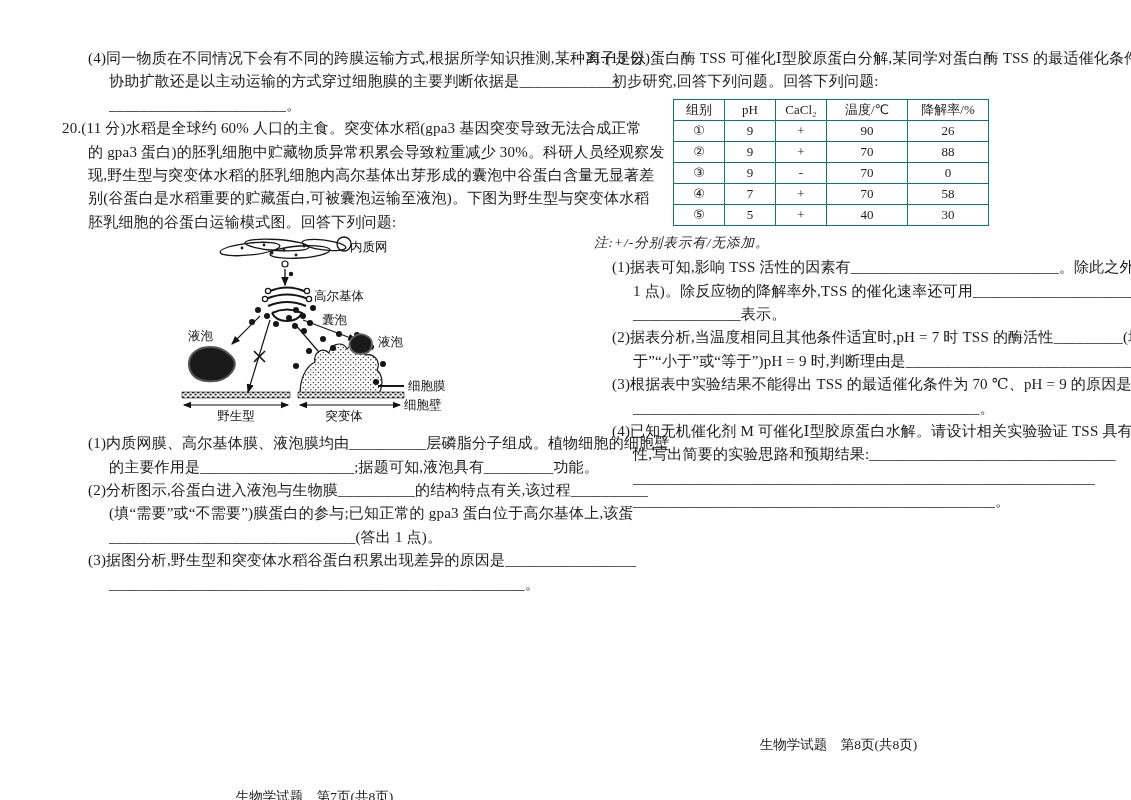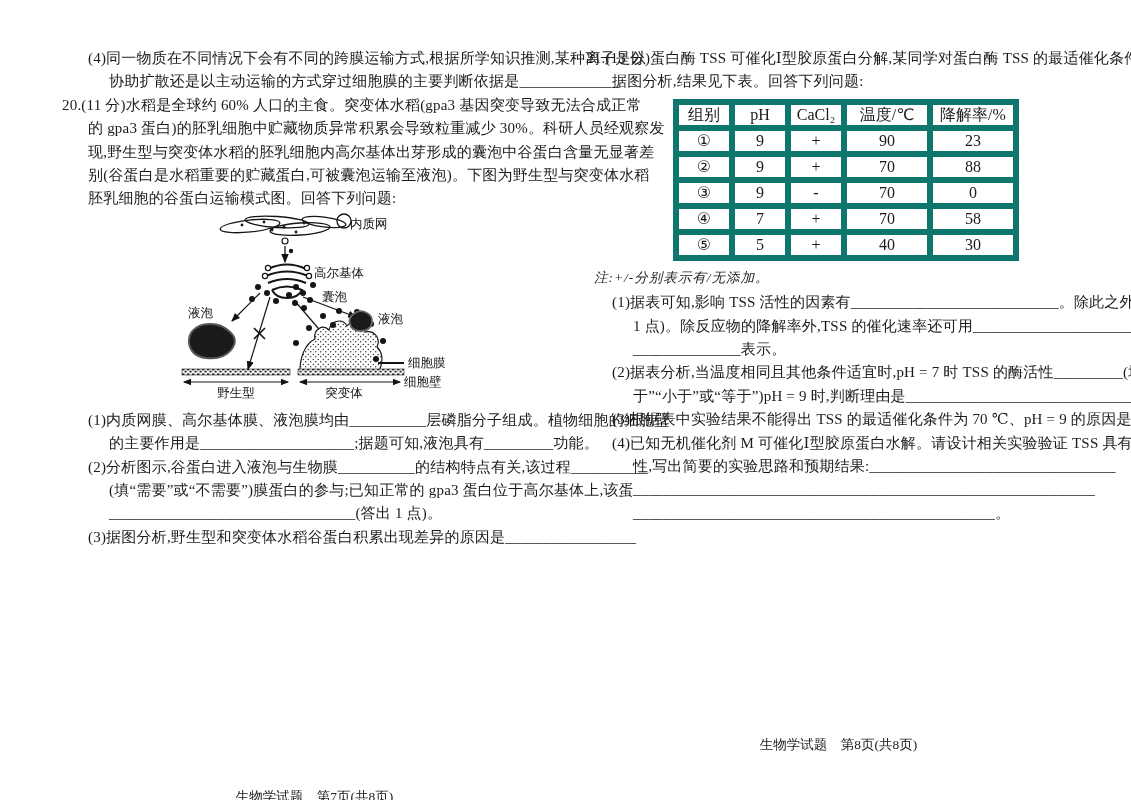--- a/index.html
+++ b/index.html
@@ -12,41 +12,42 @@
   .col-left{left:62px;}
   .col-right{left:586px;}
   .line{white-space:nowrap;letter-spacing:0.2px;}
   .qblock{padding-left:26px;}
   .qblock > .line:first-child{text-indent:-26px;}
   .sub{margin-left:26px;padding-left:21px;}
   .sub > .line:first-child{text-indent:-21px;}
   .diagram{margin:2px 0 8px 110px;height:188px;}
   .table-wrap{margin:5px 0 3px 87px;}
   table{border-collapse:collapse;font-family:"Liberation Serif","DejaVu Sans",serif;}
-  th,td{border:6px solid #0f766e;text-align:center;font-weight:normal;
-        font-size:16px;padding:0;height:20px;line-height:20px;}
+  th,td{border:1px solid #0f766e;text-align:center;font-weight:normal;
+        font-size:13px;padding:0;height:20px;line-height:20px;}
   th:nth-child(1),td:nth-child(1){width:50px;}
   th:nth-child(2),td:nth-child(2){width:50px;text-align:center;}
   th:nth-child(3),td:nth-child(3){width:50px;}
   th:nth-child(4),td:nth-child(4){width:80px;}
   th:nth-child(5),td:nth-child(5){width:80px;}
   .note{margin:5px 0 2px 8px;font-style:italic;font-size:13.5px;letter-spacing:1px;}
   .footer{position:absolute;top:788px;width:505px;text-align:center;font-size:13.5px;}
   .footer-left{left:62px;}
   .footer-right{left:586px;top:736px;}
   svg text{font-size:12.5px;fill:#111;font-family:"Liberation Serif","DejaVu Serif",serif;}
 </style>
 </head>
 <body>
 
 <div class="col col-left">
 
   <div class="sub">
       <div class="line">(4)同一物质在不同情况下会有不同的跨膜运输方式,根据所学知识推测,某种离子是以</div>
       <div class="line">协助扩散还是以主动运输的方式穿过细胞膜的主要判断依据是_____________</div>
+      <div class="line">_______________________。</div>
     </div>
 
   <div class="qblock">
       <div class="line">20.(11 分)水稻是全球约 60% 人口的主食。突变体水稻(gpa3 基因突变导致无法合成正常</div>
       <div class="line">的 gpa3 蛋白)的胚乳细胞中贮藏物质异常积累会导致粒重减少 30%。科研人员经观察发</div>
       <div class="line">现,野生型与突变体水稻的胚乳细胞内高尔基体出芽形成的囊泡中谷蛋白含量无显著差</div>
       <div class="line">别(谷蛋白是水稻重要的贮藏蛋白,可被囊泡运输至液泡)。下图为野生型与突变体水稻</div>
       <div class="line">胚乳细胞的谷蛋白运输模式图。回答下列问题:</div>
     </div>
 
@@ -165,48 +166,49 @@
       <div class="line">(1)内质网膜、高尔基体膜、液泡膜均由__________层磷脂分子组成。植物细胞的细胞壁</div>
       <div class="line">的主要作用是____________________;据题可知,液泡具有_________功能。</div>
     </div>
   <div class="sub">
       <div class="line">(2)分析图示,谷蛋白进入液泡与生物膜__________的结构特点有关,该过程__________</div>
       <div class="line">(填“需要”或“不需要”)膜蛋白的参与;已知正常的 gpa3 蛋白位于高尔基体上,该蛋</div>
       <div class="line">________________________________(答出 1 点)。</div>
     </div>
   <div class="sub">
       <div class="line">(3)据图分析,野生型和突变体水稻谷蛋白积累出现差异的原因是_________________</div>
+      <div class="line">______________________________________________________。</div>
     </div>
 </div>
 
 <div class="col col-right">
 
   <div class="qblock">
       <div class="line">21.(13 分)蛋白酶 TSS 可催化Ⅰ型胶原蛋白分解,某同学对蛋白酶 TSS 的最适催化条件开展</div>
-      <div class="line">据图分析,结果见下表。回答下列问题:</div>
+      <div class="line">初步研究,回答下列问题。回答下列问题:</div>
     </div>
 
   <div class="table-wrap">
     <table>
       <thead>
         <tr>
           <th>组别</th>
           <th>pH</th>
           <th>CaCl₂</th>
           <th>温度/℃</th>
           <th>降解率/%</th>
         </tr>
       </thead>
       <tbody>
           <tr>
             <td>①</td>
             <td>9</td>
             <td>+</td>
             <td>90</td>
-            <td>23</td>
+            <td>26</td>
           </tr>
           <tr>
             <td>②</td>
             <td>9</td>
             <td>+</td>
             <td>70</td>
             <td>88</td>
           </tr>
           <tr>
             <td>③</td>
@@ -239,20 +241,21 @@
       <div class="line">(1)据表可知,影响 TSS 活性的因素有___________________________。除此之外,影</div>
       <div class="line">1 点)。除反应物的降解率外,TSS 的催化速率还可用________________________</div>
       <div class="line">______________表示。</div>
     </div>
   <div class="sub">
       <div class="line">(2)据表分析,当温度相同且其他条件适宜时,pH = 7 时 TSS 的酶活性_________(填“大</div>
       <div class="line">于”“小于”或“等于”)pH = 9 时,判断理由是_______________________________</div>
     </div>
   <div class="sub">
       <div class="line">(3)根据表中实验结果不能得出 TSS 的最适催化条件为 70 ℃、pH = 9 的原因是________</div>
+      <div class="line">_____________________________________________。</div>
     </div>
   <div class="sub">
       <div class="line">(4)已知无机催化剂 M 可催化Ⅰ型胶原蛋白水解。请设计相关实验验证 TSS 具有高效</div>
       <div class="line">性,写出简要的实验思路和预期结果:________________________________</div>
       <div class="line">____________________________________________________________</div>
       <div class="line">_______________________________________________。</div>
     </div>
 </div>
 
 <div class="footer footer-left">生物学试题　第7页(共8页)</div>

